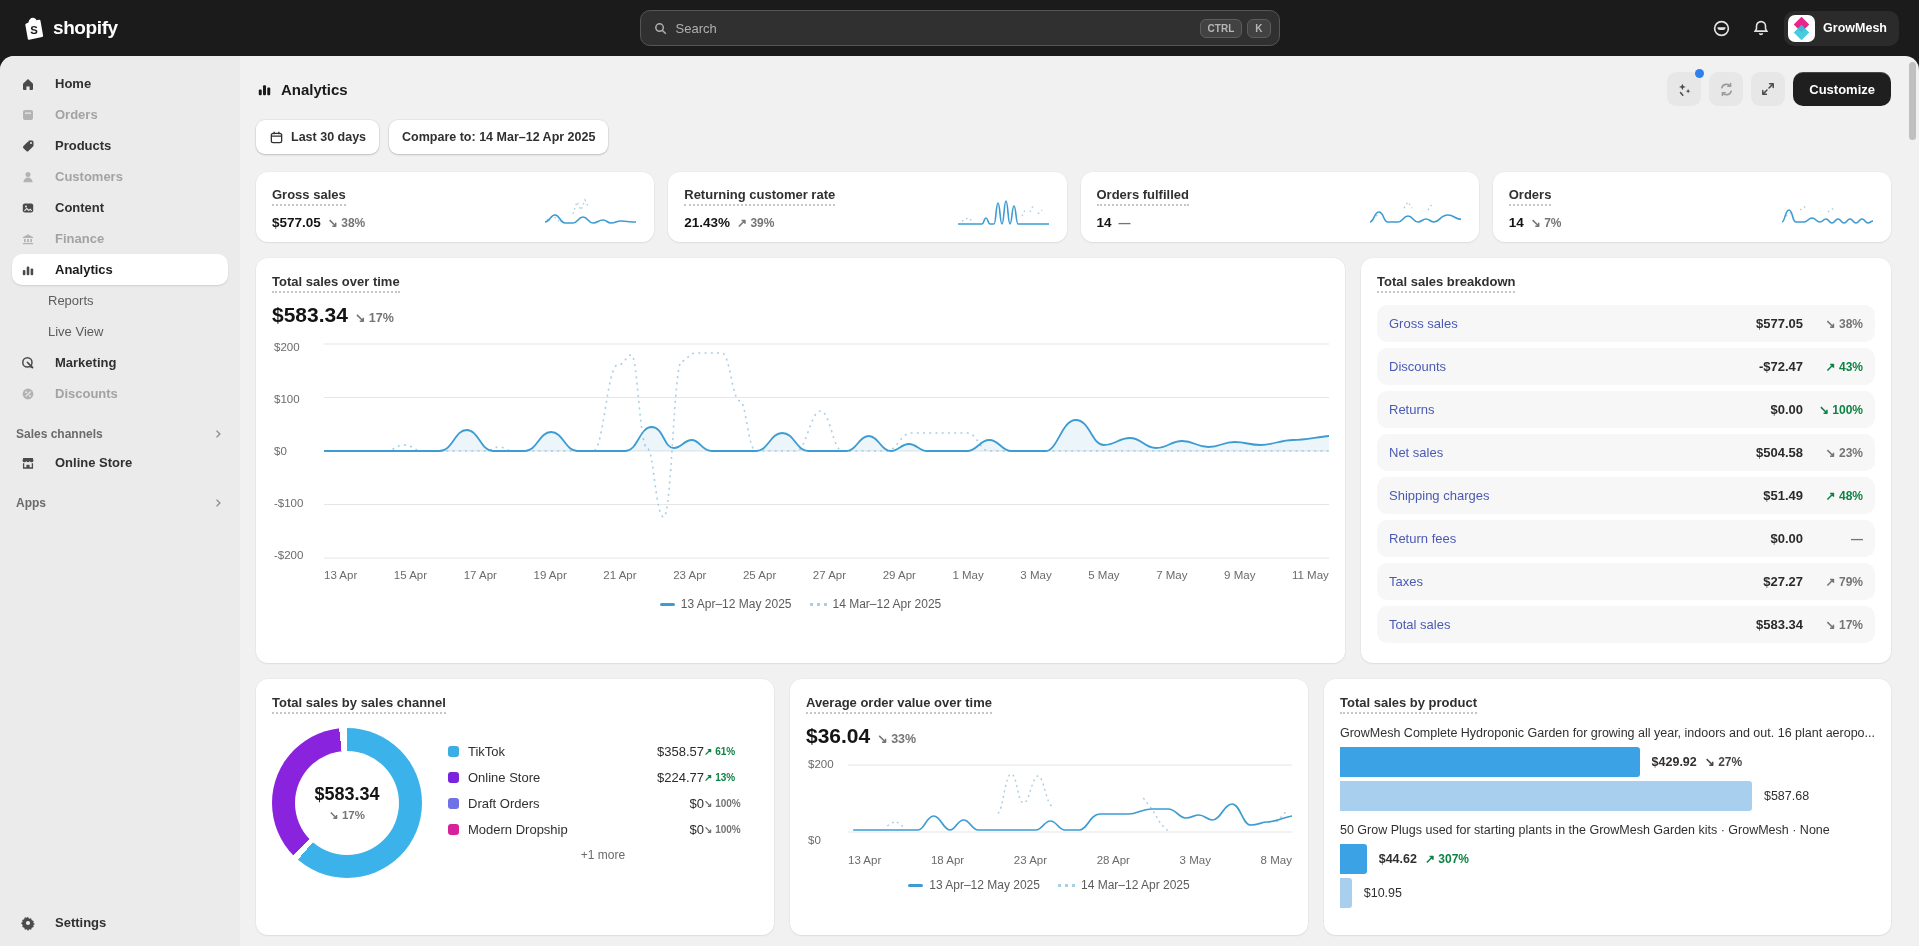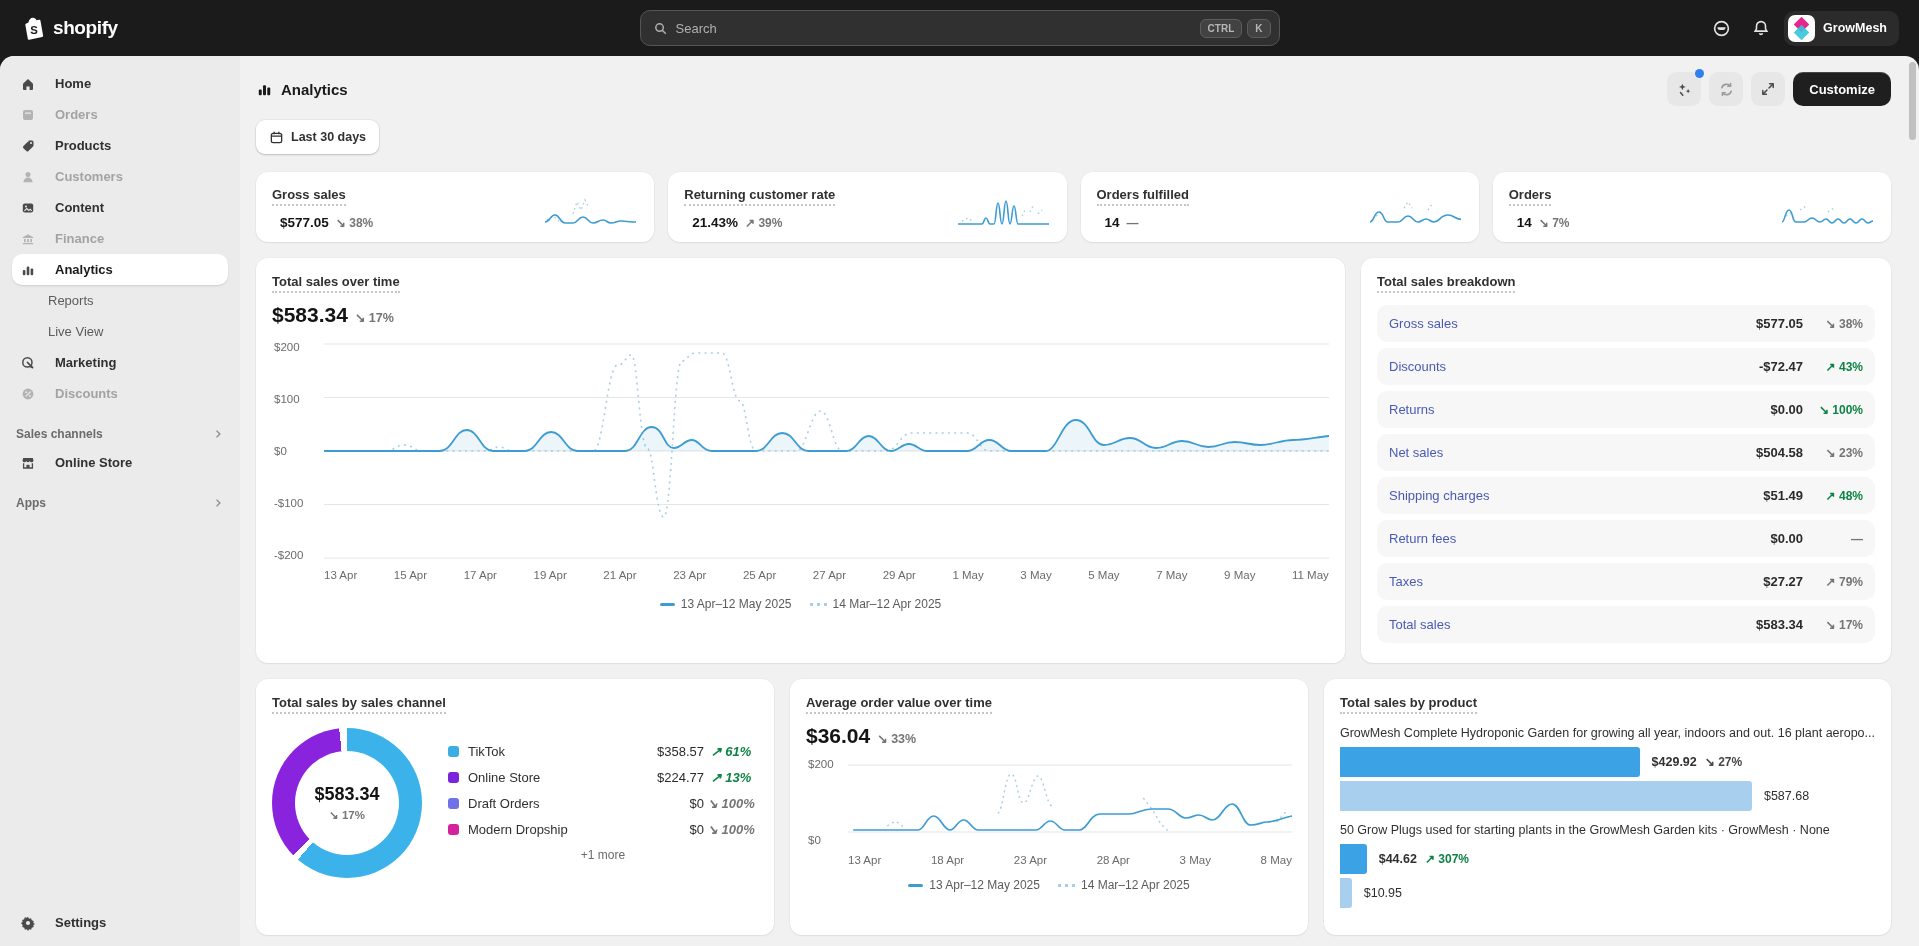--- a/index.html
+++ b/index.html
@@ -49,21 +49,21 @@
   .notif-dot{position:absolute;top:-3px;right:-3px;width:9px;height:9px;border-radius:50%;}
   .btn-dark{height:34px;padding:0 16px;border:none;border-radius:10px;background:#1f1f1f;color:#fff;font-size:13px;font-weight:700;box-shadow:inset 0 1px 0 rgba(255,255,255,.18);cursor:pointer;}
 
   .filter-row{display:flex;gap:10px;margin-top:14px;}
   .filter-btn{display:flex;align-items:center;gap:7px;height:34px;padding:0 13px;background:#fff;border:none;border-radius:9px;box-shadow:0 1px 2px rgba(0,0,0,.18),0 0 0 1px rgba(0,0,0,.04);font-size:12.5px;font-weight:600;color:#303030;cursor:pointer;}
 
   .metric-row{display:grid;grid-template-columns:repeat(4,1fr);gap:14px;margin-top:18px;}
   .card{background:#fff;border-radius:12px;box-shadow:0 1px 2px rgba(0,0,0,.07),0 0 0 1px rgba(0,0,0,.02);padding:14px 16px;}
   .metric-card{position:relative;height:70px;padding:13px 16px;}
   .card-title{display:inline-block;font-size:13px;font-weight:600;color:#303030;border-bottom:2px dotted #c6c6c6;padding-bottom:2px;cursor:pointer;}
-  .metric-value{margin-top:9px;font-size:13.5px;font-weight:700;color:#141414;margin-left:8px;}
+  .metric-value{margin-top:9px;font-size:13.5px;font-weight:700;color:#141414;}
   .delta{font-size:12px;font-weight:600;color:#757575;margin-left:7px;}
   .spark{position:absolute;right:16px;bottom:12px;}
 
   .row2{display:grid;grid-template-columns:1fr 530px;gap:16px;margin-top:16px;}
   .bigval{margin-top:10px;font-size:21px;font-weight:700;color:#141414;}
   .bigval .delta{font-size:12.5px;}
   .chart-grid{display:grid;grid-template-columns:52px 1fr;margin-top:14px;}
   .yaxis{display:flex;flex-direction:column;justify-content:space-between;height:220px;font-size:11.5px;color:#6b6b6b;padding:0 6px 0 2px;}
   .yaxis.sm{height:88px;}
   .xaxis{display:flex;justify-content:space-between;margin:8px 0 0 52px;font-size:11.5px;color:#6b6b6b;}
@@ -84,21 +84,21 @@
   .channel-body{display:flex;align-items:center;gap:26px;margin-top:14px;}
   .donut{position:relative;width:150px;height:150px;border-radius:50%;flex:none;}
   .donut-hole{position:absolute;inset:23px;background:#fff;border-radius:50%;display:flex;flex-direction:column;align-items:center;justify-content:center;}
   .donut-val{font-size:18px;font-weight:700;color:#141414;}
   .donut-delta{font-size:11.5px;font-weight:600;color:#757575;margin-top:3px;}
   .ch-legend{flex:1;}
   .ch-row{display:flex;align-items:center;margin-bottom:11px;font-size:13px;}
   .dot{width:11px;height:11px;border-radius:3px;margin-right:9px;flex:none;}
   .ch-label{flex:1;color:#303030;}
   .ch-val{font-weight:500;color:#2b2b2b;}
-  .ch-delta{width:54px;text-align:center;font-size:13px;font-weight:700;color:#757575;font-style:italic;}
+  .ch-delta{width:54px;text-align:left;font-size:10px;font-weight:700;color:#757575;}
   .ch-delta.green{color:#0e8345;}
   .more-link{font-size:12px;color:#6b6b6b;margin-top:4px;cursor:pointer;text-align:center;}
 
   .p-name{font-size:12.5px;color:#303030;margin:12px 0 7px;white-space:nowrap;overflow:hidden;}
   .bar-line{display:flex;align-items:center;margin-bottom:4px;}
   .bar{height:30px;border-radius:0 3px 3px 0;}
   .bar.dark{background:#3ba2e5;}
   .bar.light{background:#a9cfee;}
   .bar-meta{margin-left:12px;font-size:12.5px;font-weight:500;color:#303030;white-space:nowrap;}
   .bar-meta b{font-weight:600;}
@@ -347,20 +347,23 @@
       <div class="filter-row">
         <button class="filter-btn">
           <span>
               <svg class="block" width="15" height="15" viewBox="0 0 16 16" fill="none" stroke="#303030" stroke-width="1.4">
                 <rect x="2.5" y="3.5" width="11" height="10" rx="2"></rect>
                 <path d="M2.5 6.6h11M5.5 1.9v2.6M10.5 1.9v2.6"></path>
               </svg>
             </span>
           <span>Last 30 days</span>
         </button>
+        <button class="filter-btn">
+          <span>Compare to: 14 Mar–12 Apr 2025</span>
+        </button>
       </div>
 
       <div class="metric-row">
         <div class="card metric-card">
           <span class="card-title">Gross sales</span>
           <div class="metric-value"><span>$577.05</span><span class="delta">↘ 38%</span></div>
           <span class="spark">
             <svg class="block" width="95" height="36" viewBox="0 0 95 36" fill="none">
                 <path d="M4 26 10 22 16 27 M30 20 34 8 38 16 42 6 46 14" stroke="#a9cfe5" stroke-width="1.4" stroke-dasharray="1.6 3"></path>
                 <path d="M2 28 C7 28 7 21 12 21 C17 21 17 29 22 29 L30 29 C35 29 35 23 40 23 C45 23 45 29 50 29 C55 29 55 26 60 26 C64 26 64 29 68 29 C73 29 73 27 78 27 C83 27 86 28 93 28" stroke="#3d9cd2" stroke-width="1.6"></path>

